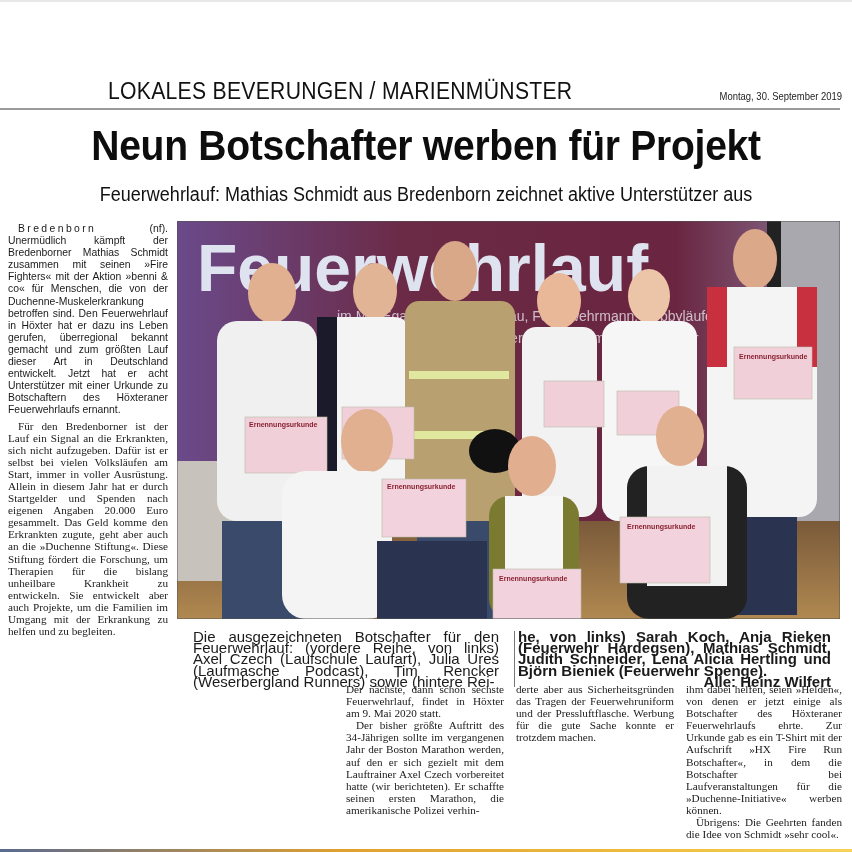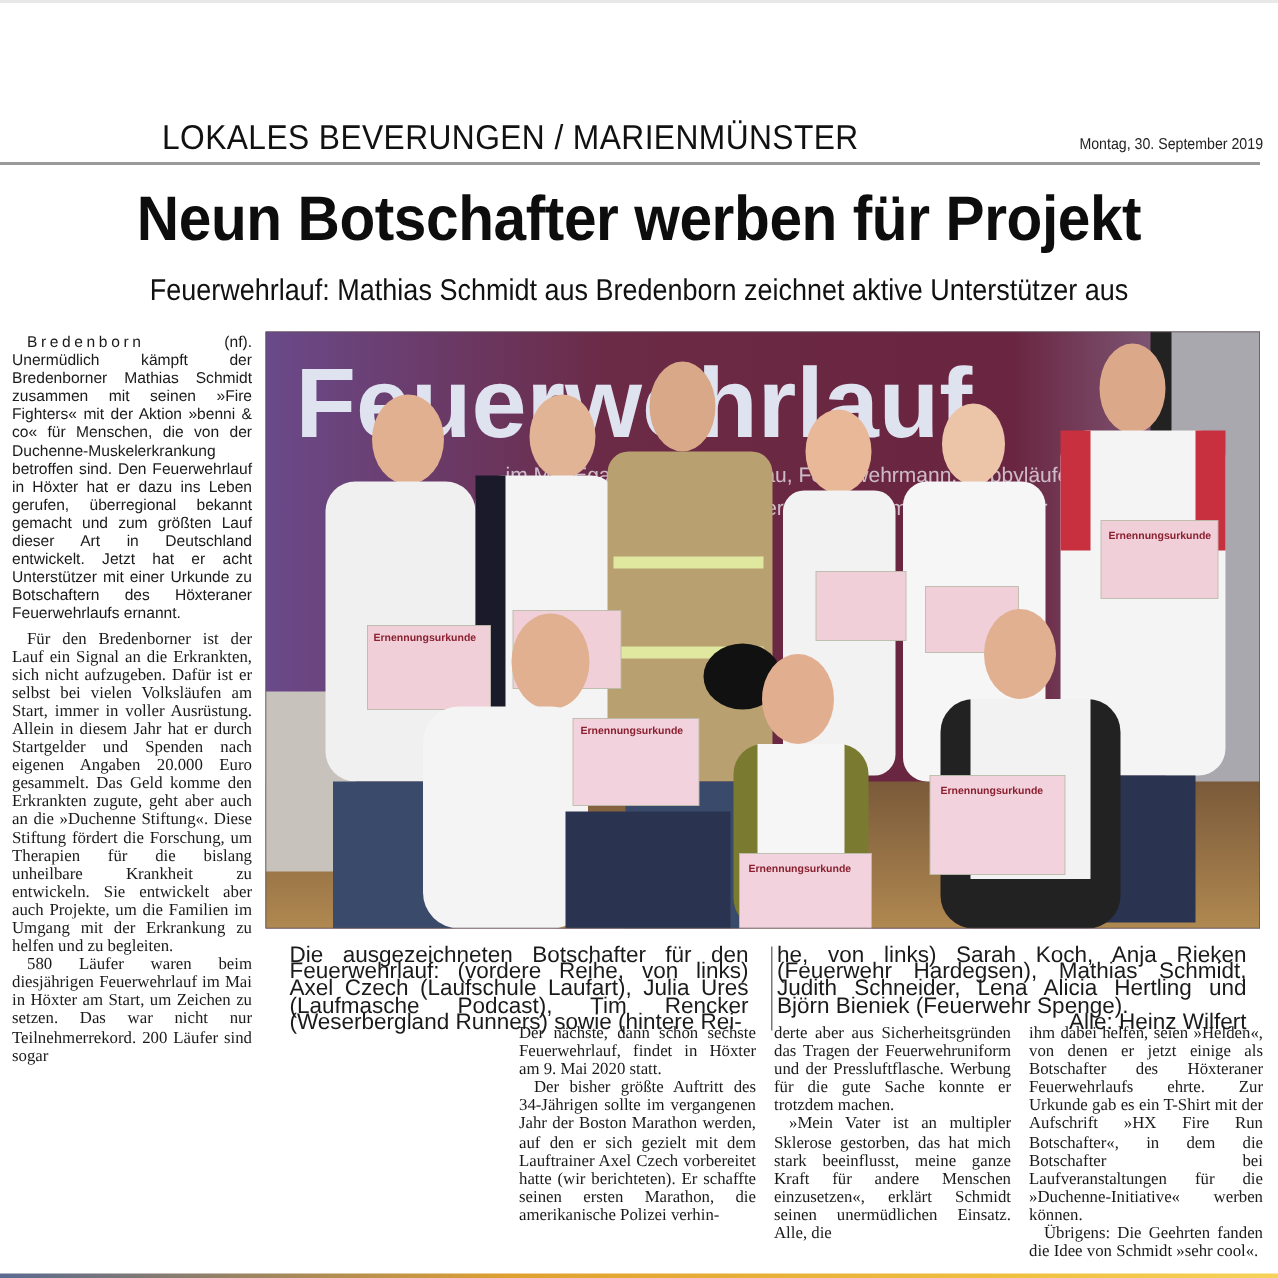--- a/index.html
+++ b/index.html
@@ -19,21 +19,21 @@
   .dateline-loc { letter-spacing:2.4px; }
 
   .col-left { left:8px; top:223px; width:160px; }
   .col-left .serif-part { margin-top:3px; }
 
   .photo { position:absolute; left:177px; top:221px; width:663px; height:398px; overflow:hidden; background:#5b2a45; }
   .photo svg { display:block; }
 
   .caption { position:absolute; top:631px; font-size:15px; line-height:11.2px; color:#1a1a1a; text-align:justify; }
   .cap-left { left:193px; width:306px; }
-  .cap-right { left:514px; width:316px; border-left:1px solid #777; padding-left:0; }
+  .cap-right { left:514px; width:316px; border-left:1px solid #777; padding-left:0;font-weight:bold; }
   .cap-right .inner { margin-left:3px; }
   .credit { float:right; }
 
   .col-bottom { top:683px; width:158px; }
   .cb1 { left:178px; }
   .cb2 { left:346px; }
   .cb3 { left:516px; }
   .cb4 { left:686px; width:156px; }
 
   .footer-bar { position:absolute; left:0; bottom:0; width:852px; height:3px; background:linear-gradient(90deg,#5a6a90 0%, #e0a030 40%, #f0c040 80%, #f6d25a 100%); }
@@ -51,21 +51,20 @@
 <div class="subline">Feuerwehrlauf: Mathias Schmidt aus Bredenborn zeichnet aktive Unterstützer aus</div>
 
 <div class="col col-left">
   <p class="sans">
     <span class="dateline-loc">Bredenborn</span>
     <span>(nf).</span>
     <span>Unermüdlich kämpft der Bredenborner Mathias Schmidt zusammen mit seinen »Fire Fighters« mit der Aktion »benni &amp; co« für Menschen, die von der Duchenne-Muskelerkrankung betroffen sind. Den Feuerwehrlauf in Höxter hat er dazu ins Leben gerufen, überregional bekannt gemacht und zum größten Lauf dieser Art in Deutschland entwickelt. Jetzt hat er acht Unterstützer mit einer Urkunde zu Botschaftern des Höxteraner Feuerwehrlaufs ernannt.</span>
   </p>
   <div class="serif-part">
     <p class="serif">Für den Bredenborner ist der Lauf ein Signal an die Erkrankten, sich nicht aufzugeben. Dafür ist er selbst bei vielen Volksläufen am Start, immer in voller Ausrüstung. Allein in diesem Jahr hat er durch Startgelder und Spenden nach eigenen Angaben 20.000 Euro gesammelt. Das Geld komme den Erkrankten zugute, geht aber auch an die »Duchenne Stiftung«. Diese Stiftung fördert die Forschung, um Therapien für die bislang unheilbare Krankheit zu entwickeln. Sie entwickelt aber auch Projekte, um die Familien im Umgang mit der Erkrankung zu helfen und zu begleiten.</p>
-    <p class="serif">580 Läufer waren beim diesjährigen Feuerwehrlauf im Mai in Höxter am Start, um Zeichen zu setzen. Das war nicht nur Teilnehmerrekord. 200 Läufer sind sogar</p>
   </div>
 </div>
 
 <div class="photo">
   <svg width="663" height="398" viewBox="0 0 663 398">
     <defs>
       <linearGradient id="bg" x1="0" y1="0" x2="1" y2="0">
         <stop offset="0" stop-color="#6a4a8a"></stop>
         <stop offset="0.35" stop-color="#6b2a45"></stop>
         <stop offset="0.75" stop-color="#6a2540"></stop>
@@ -167,20 +166,19 @@
 </div>
 
 <div class="col col-bottom cb1">
 </div>
 <div class="col col-bottom cb2">
   <p class="serif noindent">Der nächste, dann schon sechste Feuerwehrlauf, findet in Höxter am 9. Mai 2020 statt.</p>
   <p class="serif">Der bisher größte Auftritt des 34-Jährigen sollte im vergangenen Jahr der Boston Marathon werden, auf den er sich gezielt mit dem Lauftrainer Axel Czech vorbereitet hatte (wir berichteten). Er schaffte seinen ersten Marathon, die amerikanische Polizei verhin-</p>
 </div>
 <div class="col col-bottom cb3">
   <p class="serif noindent">derte aber aus Sicherheitsgründen das Tragen der Feuerwehruniform und der Pressluftflasche. Werbung für die gute Sache konnte er trotzdem machen.</p>
-  <p class="serif">»Mein Vater ist an multipler Sklerose gestorben, das hat mich stark beeinflusst, meine ganze Kraft für andere Menschen einzusetzen«, erklärt Schmidt seinen unermüdlichen Einsatz. Alle, die</p>
 </div>
 <div class="col col-bottom cb4">
   <p class="serif noindent">ihm dabei helfen, seien »Helden«, von denen er jetzt einige als Botschafter des Höxteraner Feuerwehrlaufs ehrte. Zur Urkunde gab es ein T-Shirt mit der Aufschrift »HX Fire Run Botschafter«, in dem die Botschafter bei Laufveranstaltungen für die »Duchenne-Initiative« werben können.</p>
   <p class="serif">Übrigens: Die Geehrten fanden die Idee von Schmidt »sehr cool«.</p>
 </div>
 
 <div class="footer-bar"></div>
 
 </body></html>

